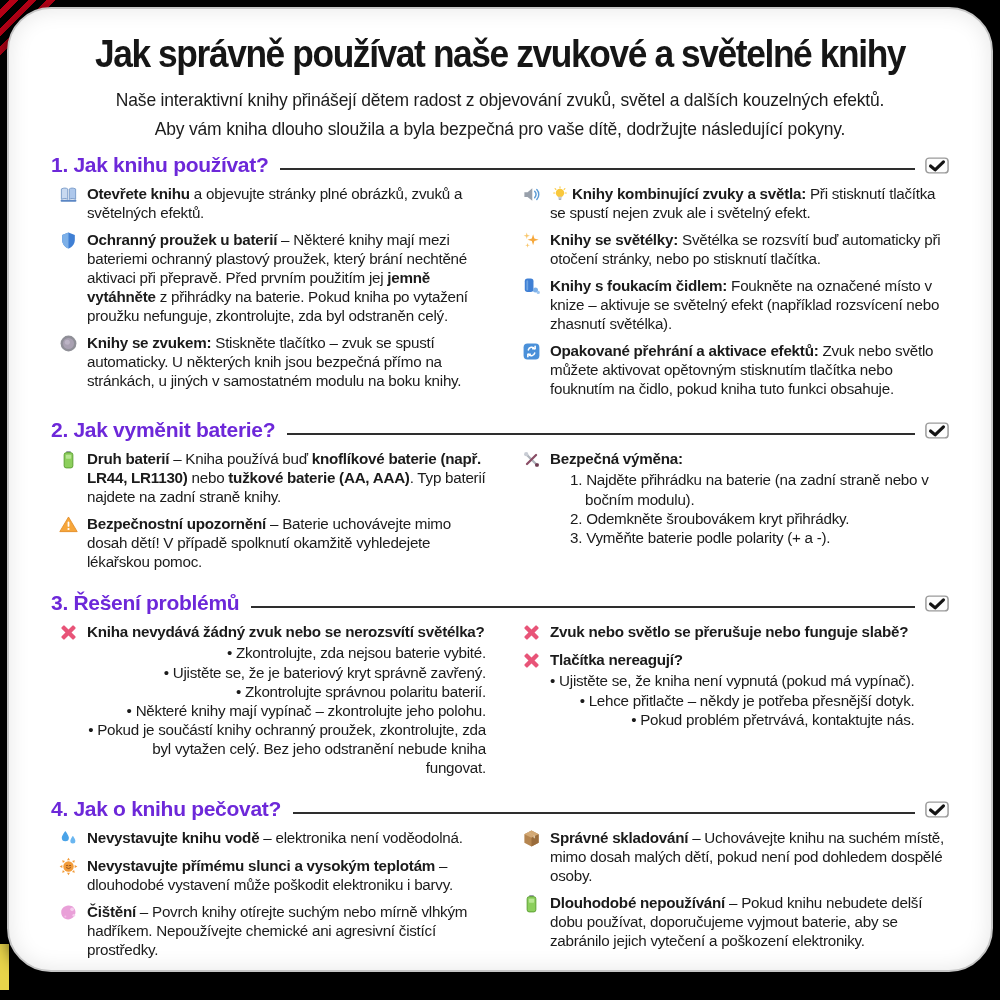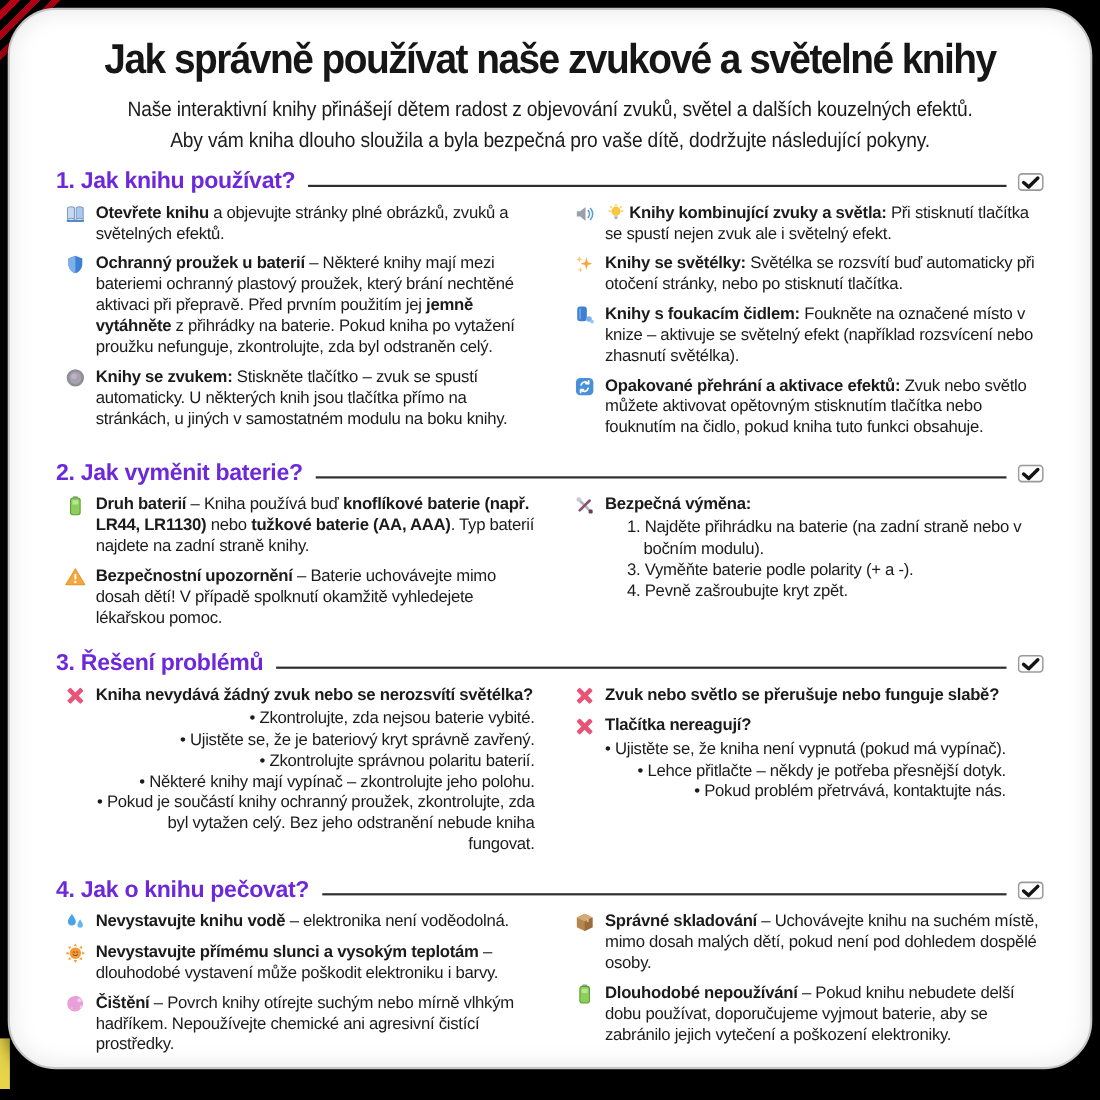--- a/index.html
+++ b/index.html
@@ -172,21 +172,21 @@
           <div class="item">
             <span class="icn"><svg>
                   <use href="#i-shield"></use>
                 </svg></span>
             <p class="txt"><span class="b">Ochranný proužek u baterií</span><span> – Některé knihy mají mezi bateriemi ochranný plastový proužek, který brání nechtěné aktivaci při přepravě. Před prvním použitím jej </span><span class="b">jemně vytáhněte</span><span> z přihrádky na baterie. Pokud kniha po vytažení proužku nefunguje, zkontrolujte, zda byl odstraněn celý.</span></p>
           </div>
           <div class="item">
             <span class="icn"><svg>
                   <use href="#i-button"></use>
                 </svg></span>
-            <p class="txt"><span class="b">Knihy se zvukem:</span><span> Stiskněte tlačítko – zvuk se spustí automaticky. U některých knih jsou tlačítka přímo na stránkách, u jiných v samostatném modulu na boku knihy.</span></p>
+            <p class="txt"><span class="b">Knihy se zvukem:</span><span> Stiskněte tlačítko – zvuk se spustí automaticky. U některých knih jsou bezpečná přímo na stránkách, u jiných v samostatném modulu na boku knihy.</span></p>
           </div>
         </div>
         <div class="col">
           <div class="item">
             <span class="icn"><svg>
                   <use href="#i-speaker"></use>
                 </svg></span>
             <p class="txt"><span class="inl"><svg>
                     <use href="#i-bulb"></use>
                   </svg></span><span class="b">Knihy kombinující zvuky a světla:</span><span> Při stisknutí tlačítka se spustí nejen zvuk ale i světelný efekt.</span></p>
@@ -238,22 +238,22 @@
         </div>
         <div class="col">
           <div class="item">
             <span class="icn"><svg>
                   <use href="#i-tools"></use>
                 </svg></span>
             <div class="txt">
               <span class="b">Bezpečná výměna:</span>
               <ol class="steps">
                 <li>1. Najděte přihrádku na baterie (na zadní straně nebo v bočním modulu).</li>
+                <li>2. Odemkněte šroubovákem kryt přihrádky.</li>
                 <li>3. Vyměňte baterie podle polarity (+ a -).</li>
-                <li>4. Pevně zašroubujte kryt zpět.</li>
               </ol>
             </div>
           </div>
         </div>
       </div>
     </section>
 
     <section class="sec">
       <div class="sec-head">
         <h2>3. Řešení problémů</h2>

